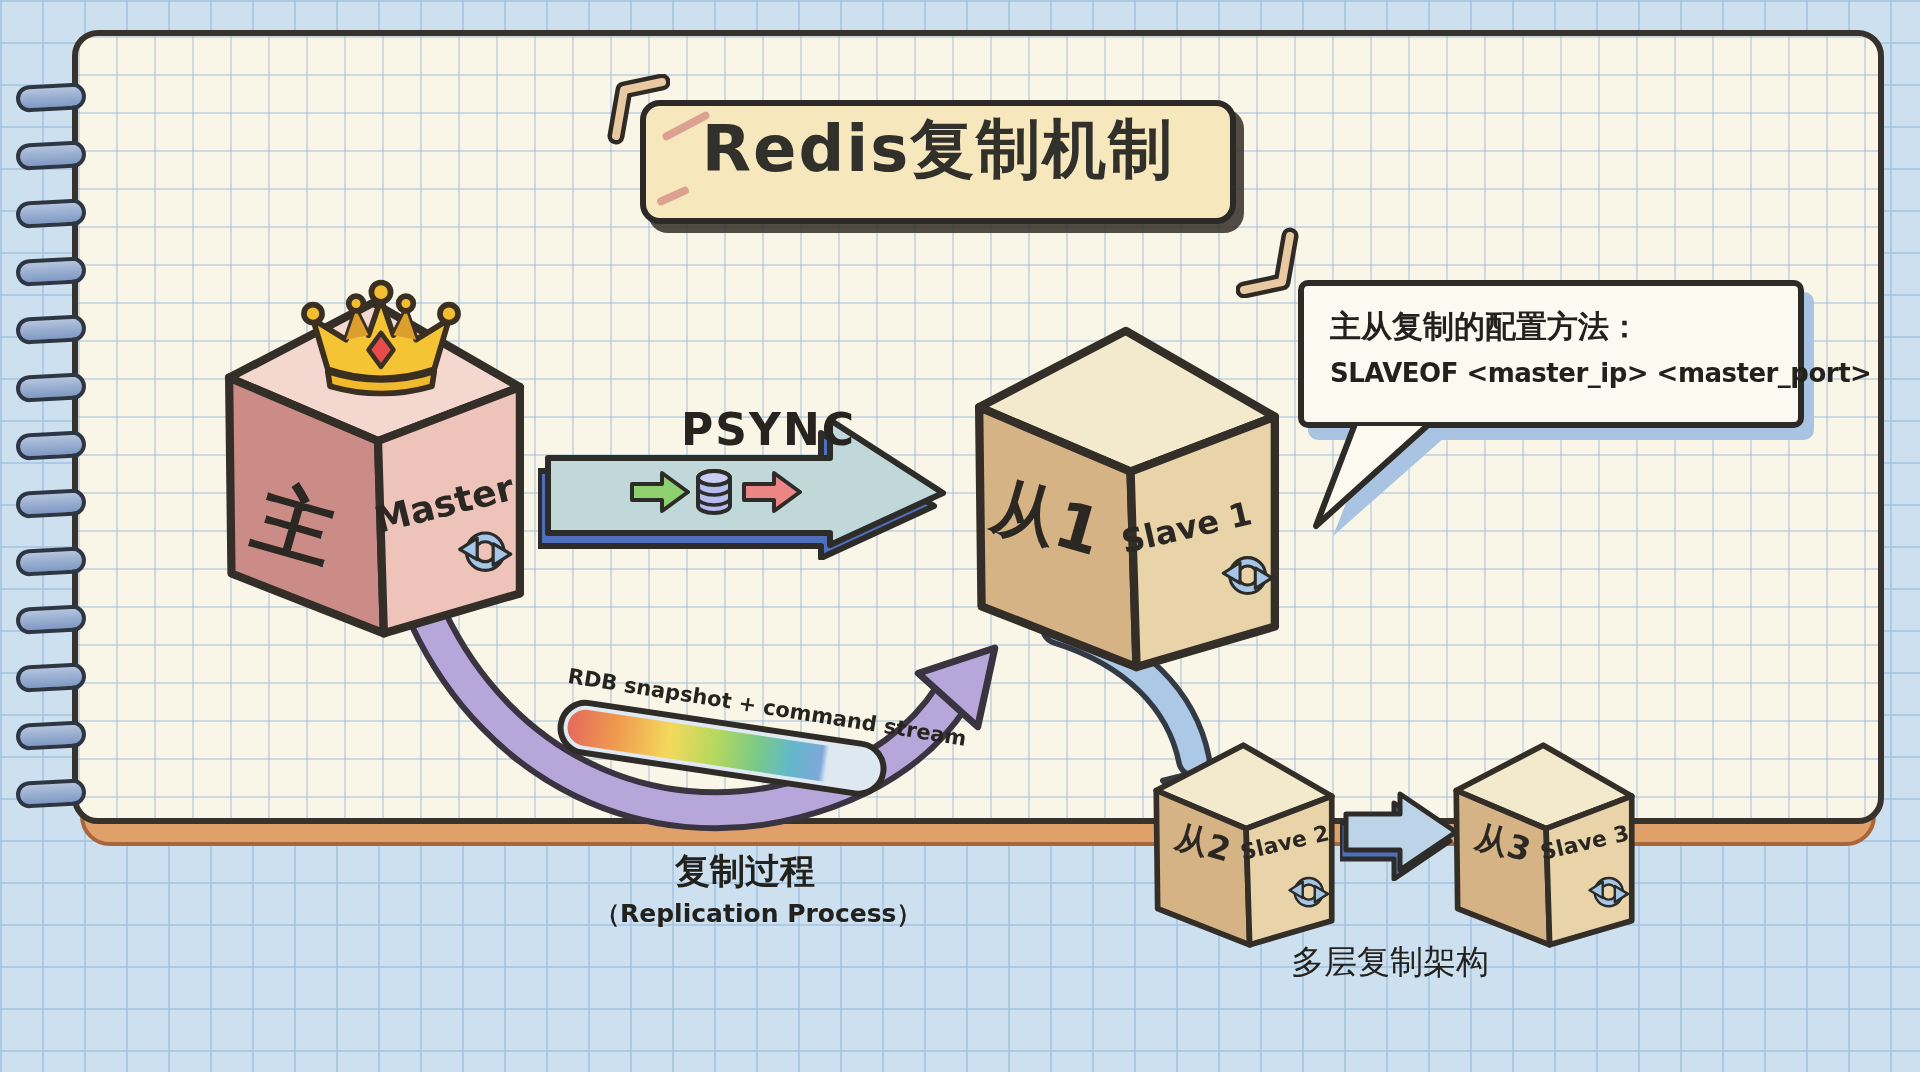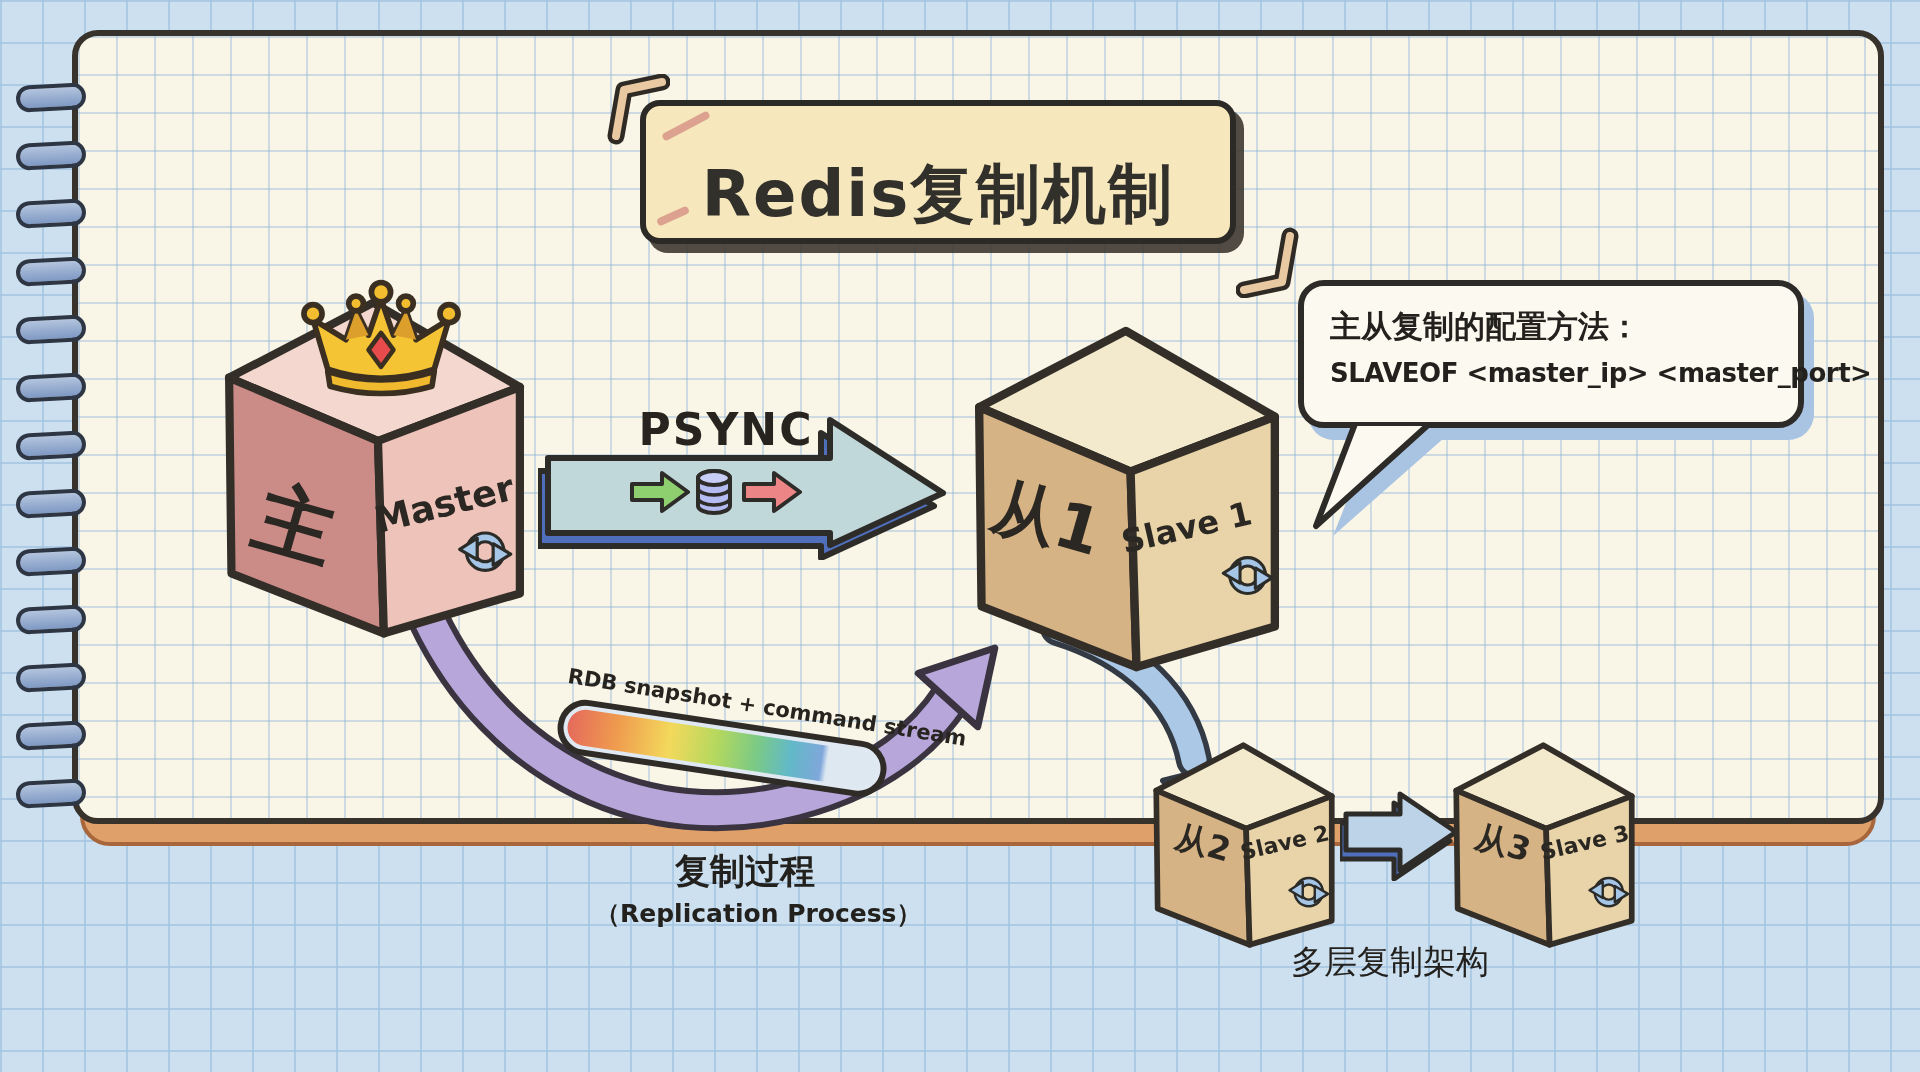--- a/index.html
+++ b/index.html
@@ -36,47 +36,47 @@
   
   .ring {
     position:absolute; left:16px; width:70px; height:27px;
     background:linear-gradient(180deg,#b3c4dd,#7f99c4);
     border:4px solid #2e3644; border-radius:14px;
     transform:rotate(-3deg);
   }
 
   
   .banner {
-    left:640px; top:100px; width:596px; height:144px;
+    left:640px; top:100px; width:596px; height:124px;
     background:#f6e7bd;
     border:6px solid #2c2a26; border-radius:20px;
     box-shadow:8px 9px 0 rgba(62,57,50,.9);
-    display:flex; align-items:flex-end; justify-content:center;
+    display:flex; align-items:flex-start; justify-content:center;
   }
   .banner .scribble {
     position:absolute; width:52px; height:8px;
     background:rgba(198,106,106,.55); border-radius:4px;
   }
   .banner .s1 { left:14px; top:16px; transform:rotate(-28deg); }
   .banner .s2 { left:10px; bottom:18px; transform:rotate(-24deg); width:34px; }
   .banner-title {
     font-size:64px; font-weight:bold; color:#32302b; letter-spacing:2px;
     white-space:nowrap;
   }
 
   
   .psync-label {
-    left:596px; top:404px; width:260px; text-align:center;
+    left:596px; top:404px; width:260px; text-align:right;
     font-size:44px; font-weight:bold; color:#27241f; letter-spacing:2px;
   }
 
   
   .bubble {
     left:1298px; top:280px; width:506px; height:148px;
-    background:#fcfaf0; border:6px solid #2d2b27; border-radius:26px;
+    background:#fcfaf0; border:6px solid #2d2b27; border-radius:10px;
     box-shadow:10px 12px 0 #a9c3e3;
     padding:20px 22px 12px 26px; z-index:7;
   }
   .bubble-heading { font-size:31px; font-weight:bold; color:#23211d; white-space:nowrap; }
   .bubble-command { margin-top:10px; font-size:26px; font-weight:bold; color:#23211d; white-space:nowrap; letter-spacing:-0.5px; }
 
   
   .pill {
     left:562px; top:696px; width:332px; height:56px;
     border:6px solid #2f2b27; border-radius:30px; background:#e0e9f2;

